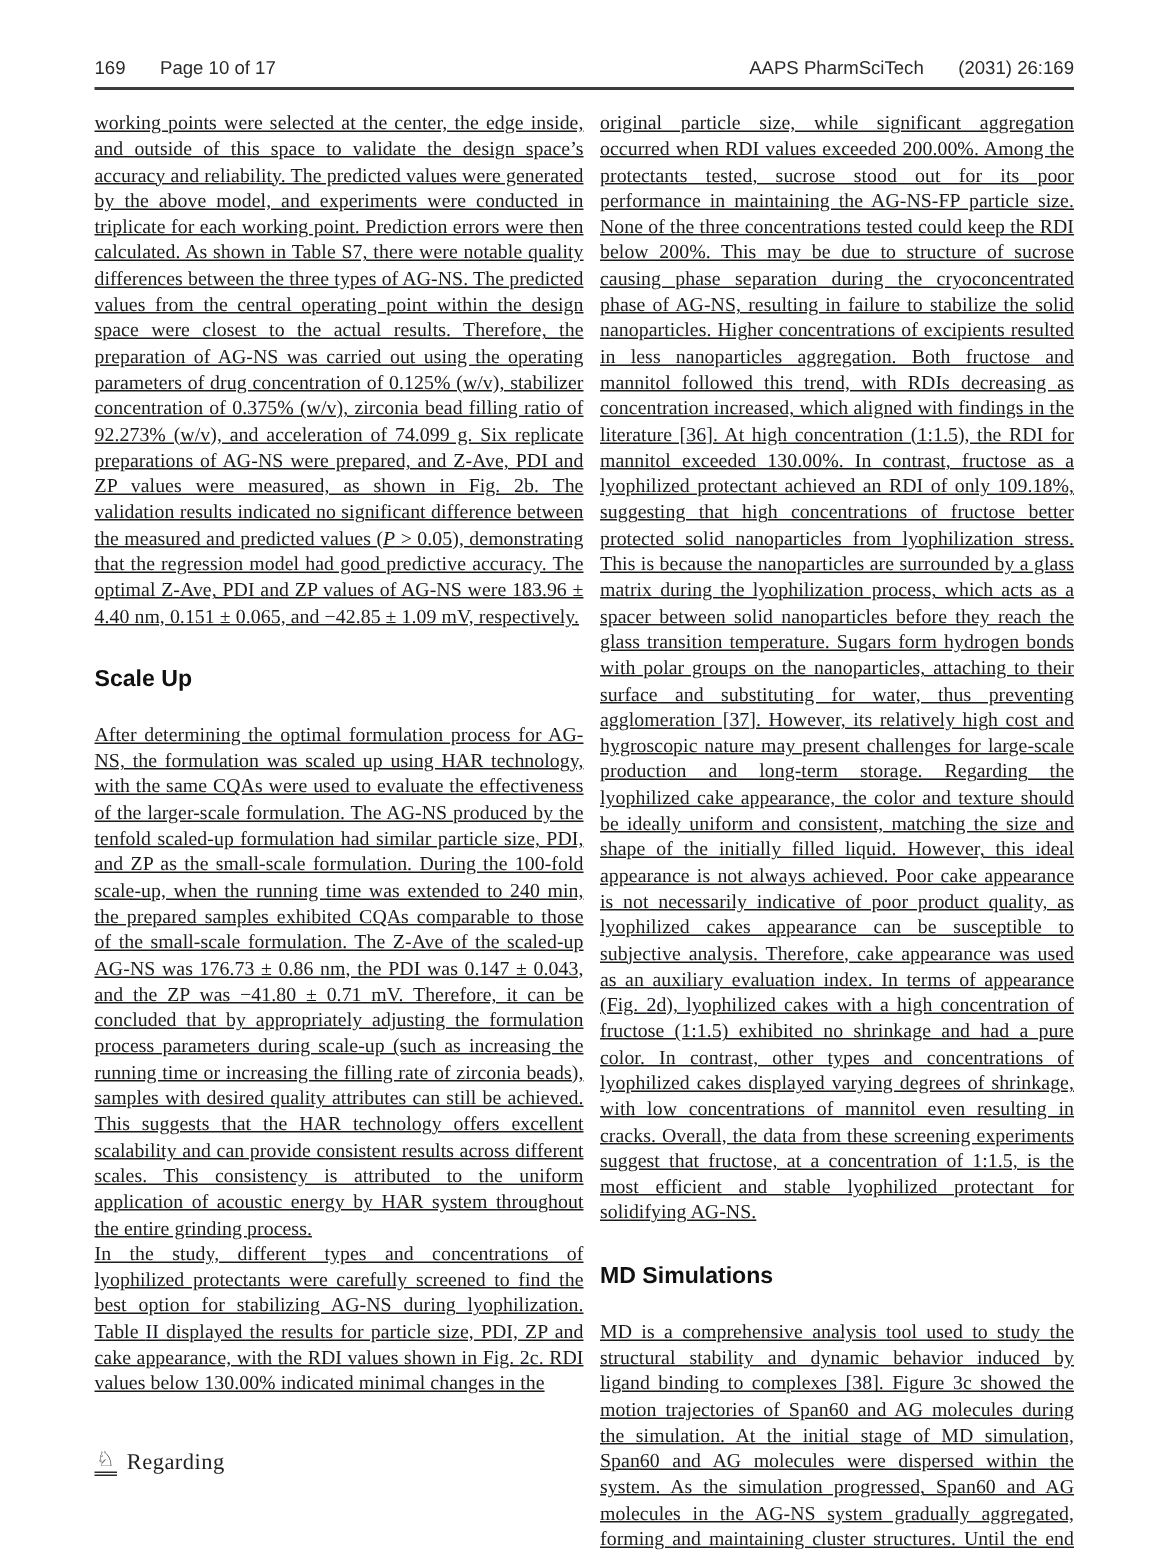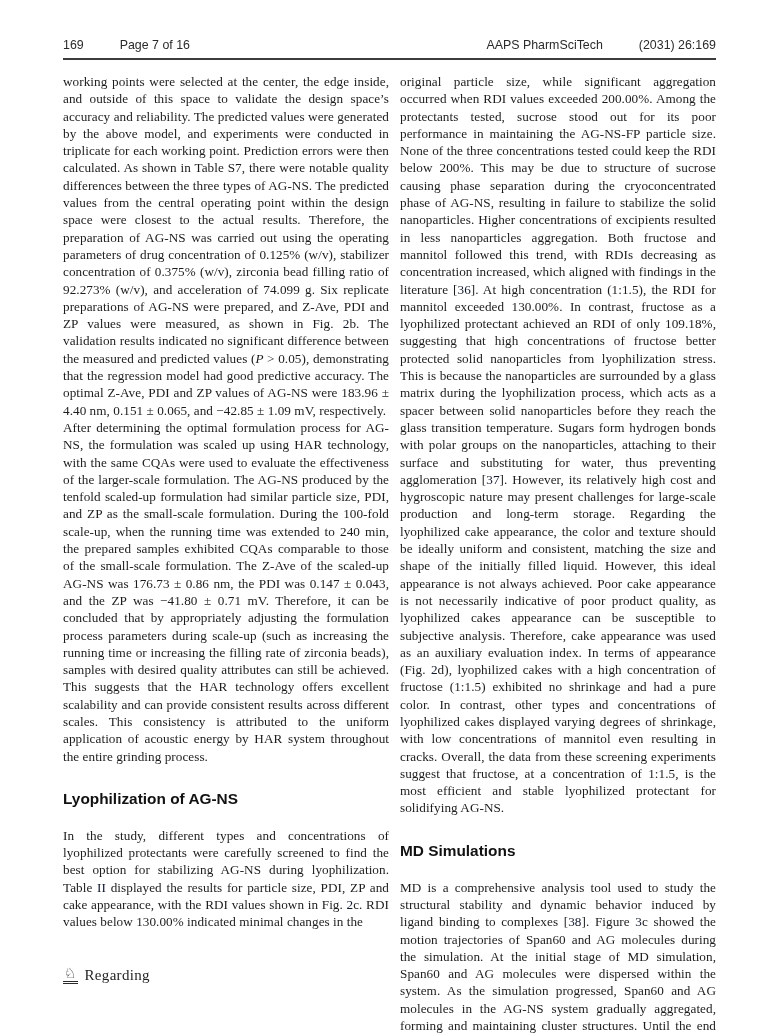--- a/index.html
+++ b/index.html
@@ -21,34 +21,35 @@
   .header {
     display: flex;
     justify-content: space-between;
     align-items: baseline;
     font-family: "Liberation Sans", "DejaVu Sans", sans-serif;
     font-size: 12.4px;
     color: #2a2a2a;
     padding-bottom: 6px;
     border-bottom: 2.5px solid #3c3c3c;
   }
-  .header .grp { display: flex; gap: 36px; }
+  .header .grp { display: flex; gap: 23px; }
   
   .columns {
     display: grid;
     grid-template-columns: 326px 316px;
     column-gap: 11px;
     margin-top: 13px;
   }
   .col p {
     margin: 0;
     font-size: 13.2px;
     line-height: 17.3px;
     text-align: justify;
     letter-spacing: 0.05px;
+    text-decoration: underline;
   }
   .col h2 {
     font-family: "Liberation Sans", "DejaVu Sans", sans-serif;
     font-size: 15.4px;
     font-weight: bold;
     color: #111;
     margin: 26px 0 19px 0;
     line-height: 1.1;
   }
   .link { color: #0f172a; }
@@ -77,34 +78,34 @@
   }
 </style>
 </head>
 <body>
 
 <div class="page">
 
   <div class="header">
     <div class="grp">
       <span>169</span>
-      <span>Page 7 of 16</span>
+      <span>Page 10 of 17</span>
     </div>
     <div class="grp">
       <span>AAPS PharmSciTech</span>
       <span>(2031) 26:169</span>
     </div>
   </div>
 
   <div class="columns">
 
     <div class="col">
       <p><span>working points were selected at the center, the edge inside, and outside of this space to validate the design space’s accuracy and reliability. The predicted values were generated by the above model, and experiments were conducted in triplicate for each working point. Prediction errors were then calculated. As shown in Table S7, there were notable quality differences between the three types of AG-NS. The predicted values from the central operating point within the design space were closest to the actual results. Therefore, the preparation of AG-NS was carried out using the operating parameters of drug concentration of 0.125% (w/v), stabilizer concentration of 0.375% (w/v), zirconia bead filling ratio of 92.273% (w/v), and acceleration of 74.099 g. Six replicate preparations of AG-NS were prepared, and Z-Ave, PDI and ZP values were measured, as shown in Fig. </span><span class="link">2</span><span>b. The validation results indicated no significant difference between the measured and predicted values (</span><span class="i">P</span><span> &gt; 0.05), demonstrating that the regression model had good predictive accuracy. The optimal Z-Ave, PDI and ZP values of AG-NS were 183.96 ± 4.40 nm, 0.151 ± 0.065, and −42.85 ± 1.09 mV, respectively.</span></p>
+      <h2>Scale Up</h2>
       <p><span>After determining the optimal formulation process for AG-NS, the formulation was scaled up using HAR technology, with the same CQAs were used to evaluate the effectiveness of the larger-scale formulation. The AG-NS produced by the tenfold scaled-up formulation had similar particle size, PDI, and ZP as the small-scale formulation. During the 100-fold scale-up, when the running time was extended to 240 min, the prepared samples exhibited CQAs comparable to those of the small-scale formulation. The Z-Ave of the scaled-up AG-NS was 176.73 ± 0.86 nm, the PDI was 0.147 ± 0.043, and the ZP was −41.80 ± 0.71 mV. Therefore, it can be concluded that by appropriately adjusting the formulation process parameters during scale-up (such as increasing the running time or increasing the filling rate of zirconia beads), samples with desired quality attributes can still be achieved. This suggests that the HAR technology offers excellent scalability and can provide consistent results across different scales. This consistency is attributed to the uniform application of acoustic energy by HAR system throughout the entire grinding process.</span></p>
-      <h2>Lyophilization of AG-NS</h2>
       <p><span>In the study, different types and concentrations of lyophilized protectants were carefully screened to find the best option for stabilizing AG-NS during lyophilization. Table </span><span class="link">II</span><span> displayed the results for particle size, PDI, ZP and cake appearance, with the RDI values shown in Fig. </span><span class="link">2</span><span>c. RDI values below 130.00% indicated minimal changes in the</span></p>
     </div>
 
     <div class="col">
       <p><span>original particle size, while significant aggregation occurred when RDI values exceeded 200.00%. Among the protectants tested, sucrose stood out for its poor performance in maintaining the AG-NS-FP particle size. None of the three concentrations tested could keep the RDI below 200%. This may be due to structure of sucrose causing phase separation during the cryoconcentrated phase of AG-NS, resulting in failure to stabilize the solid nanoparticles. Higher concentrations of excipients resulted in less nanoparticles aggregation. Both fructose and mannitol followed this trend, with RDIs decreasing as concentration increased, which aligned with findings in the literature [</span><span class="link">36</span><span>]. At high concentration (1:1.5), the RDI for mannitol exceeded 130.00%. In contrast, fructose as a lyophilized protectant achieved an RDI of only 109.18%, suggesting that high concentrations of fructose better protected solid nanoparticles from lyophilization stress. This is because the nanoparticles are surrounded by a glass matrix during the lyophilization process, which acts as a spacer between solid nanoparticles before they reach the glass transition temperature. Sugars form hydrogen bonds with polar groups on the nanoparticles, attaching to their surface and substituting for water, thus preventing agglomeration [</span><span class="link">37</span><span>]. However, its relatively high cost and hygroscopic nature may present challenges for large-scale production and long-term storage. Regarding the lyophilized cake appearance, the color and texture should be ideally uniform and consistent, matching the size and shape of the initially filled liquid. However, this ideal appearance is not always achieved. Poor cake appearance is not necessarily indicative of poor product quality, as lyophilized cakes appearance can be susceptible to subjective analysis. Therefore, cake appearance was used as an auxiliary evaluation index. In terms of appearance (Fig. </span><span class="link">2</span><span>d), lyophilized cakes with a high concentration of fructose (1:1.5) exhibited no shrinkage and had a pure color. In contrast, other types and concentrations of lyophilized cakes displayed varying degrees of shrinkage, with low concentrations of mannitol even resulting in cracks. Overall, the data from these screening experiments suggest that fructose, at a concentration of 1:1.5, is the most efficient and stable lyophilized protectant for solidifying AG-NS.</span></p>
       <h2>MD Simulations</h2>
       <p><span>MD is a comprehensive analysis tool used to study the structural stability and dynamic behavior induced by ligand binding to complexes [</span><span class="link">38</span><span>]. Figure </span><span class="link">3</span><span>c showed the motion trajectories of Span60 and AG molecules during the simulation. At the initial stage of MD simulation, Span60 and AG molecules were dispersed within the system. As the simulation progressed, Span60 and AG molecules in the AG-NS system gradually aggregated, forming and maintaining cluster structures. Until the end of the simulation,</span></p>
     </div>
 
   </div>

